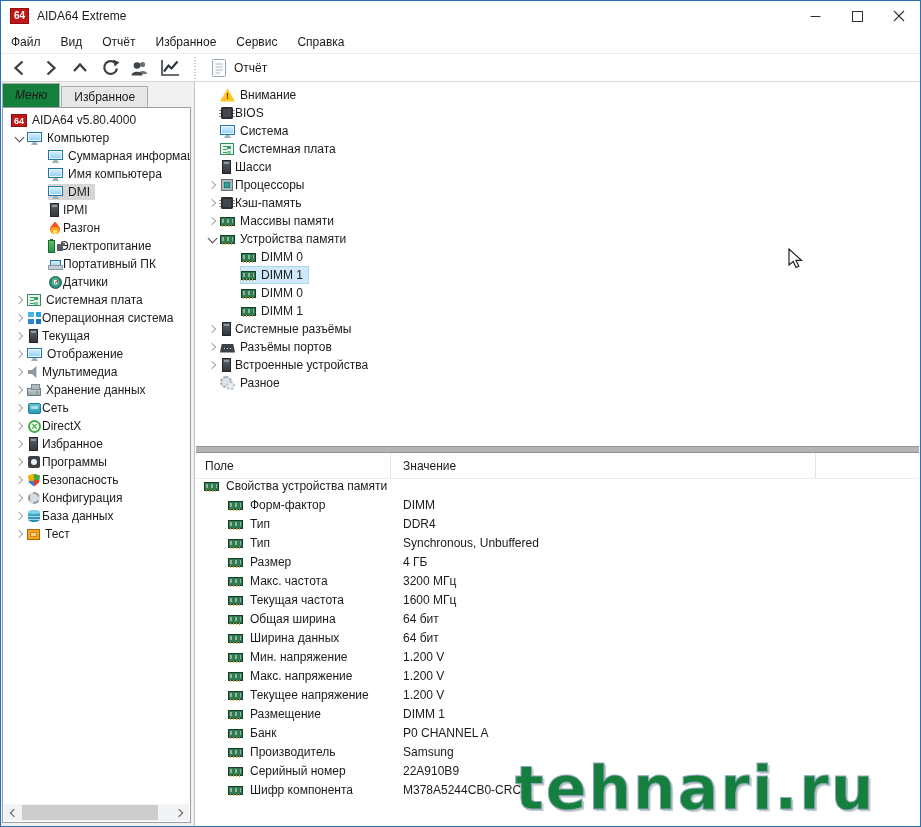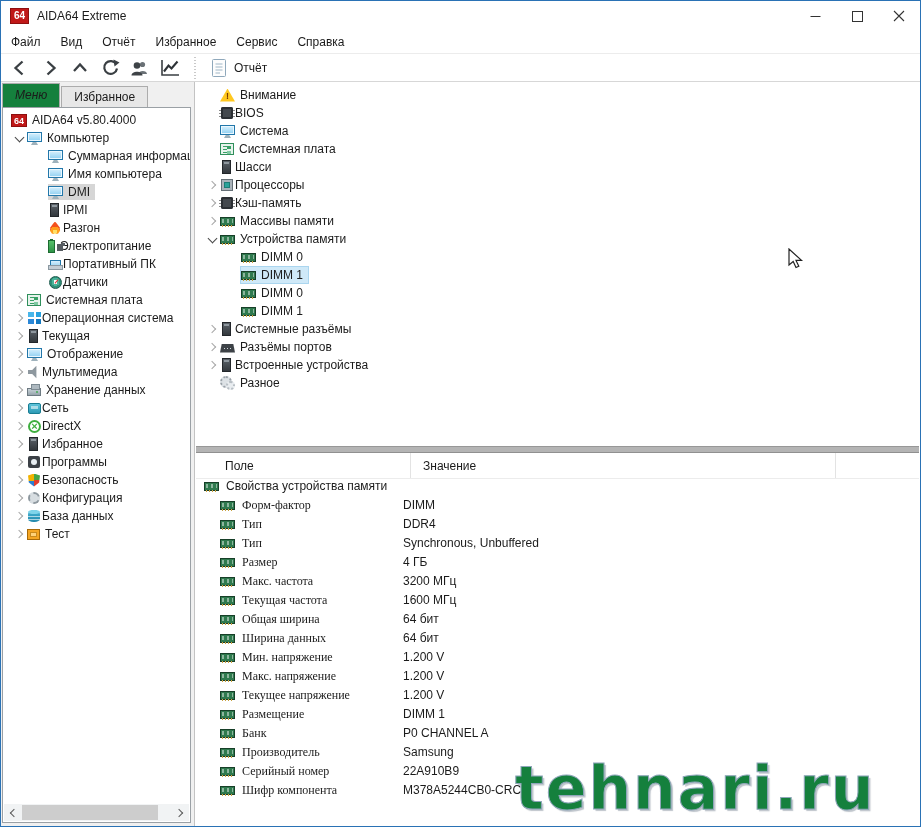--- a/index.html
+++ b/index.html
@@ -49,26 +49,26 @@
   .arrow.open::after { content:""; position:absolute; left:5px; top:5px; width:6px; height:6px; border:solid #484848; border-width:0 1px 1px 0; transform:rotate(45deg); }
   .cell { display:flex; align-items:center; padding-right:2px; }
   .lbl { padding:1px 3px 1px 0; }
   .sel-blue .cell { background:#cfe9f8; outline:1px solid #abd6ef; }
   .sel-gray .cell { background:#d6d6d6; }
 
   
   .right-top { position:absolute; left:195px; top:81px; right:1px; height:364px; background:#fff; overflow:hidden; padding:4px 0 0 8px; }
   .splitter { position:absolute; left:195px; right:1px; top:445px; height:7px; background:#b4b4b4; border-top:1px solid #979797; border-bottom:1px solid #909090; }
   .right-bottom { position:absolute; left:195px; top:452px; right:1px; bottom:1px; background:#fff; overflow:hidden; }
-  .ghdr { height:26px; display:flex; align-items:center; border-bottom:1px solid #ececec;padding-left:20px; }
+  .ghdr { height:26px; display:flex; align-items:center; border-bottom:1px solid #ececec; }
   .hfield { width:195px; height:100%; display:flex; align-items:center; padding-left:9px; border-right:1px solid #e3e3e3; }
   .hvalue { width:425px; height:100%; display:flex; align-items:center; padding-left:12px; border-right:1px solid #e3e3e3; }
   .drow { height:19px; display:flex; align-items:flex-start; }
   .dfield { width:207px; flex:none; display:flex; align-items:center; padding-left:8px; white-space:nowrap; overflow:hidden; }
-  .drow.item .dfield { padding-left:24px;font-family:Liberation Serif, serif; }
+  .drow.item .dfield { padding-left:32px; }
   .dlabel { margin-left:2px; }
   .dvalue { white-space:nowrap; }
 
   
   .ic { display:inline-block; width:15px; height:14px; position:relative; flex:none; margin-right:5px; }
   
   .computer-icon,.summary-icon,.computer-name-icon,.dmi-icon,.system-icon,.display-icon {
      height:10px; margin-top:-2px; background:linear-gradient(#d7f0fd,#8fd0f2); border:1px solid #2277aa; box-shadow:inset 0 0 0 1px #eaf7fe; }
   .computer-icon::after,.summary-icon::after,.computer-name-icon::after,.dmi-icon::after,.system-icon::after,.display-icon::after {
      content:""; position:absolute; left:3px; width:7px; height:3px; top:9px; background:#9fb2bc; clip-path:polygon(25% 0,75% 0,100% 100%,0 100%); }

